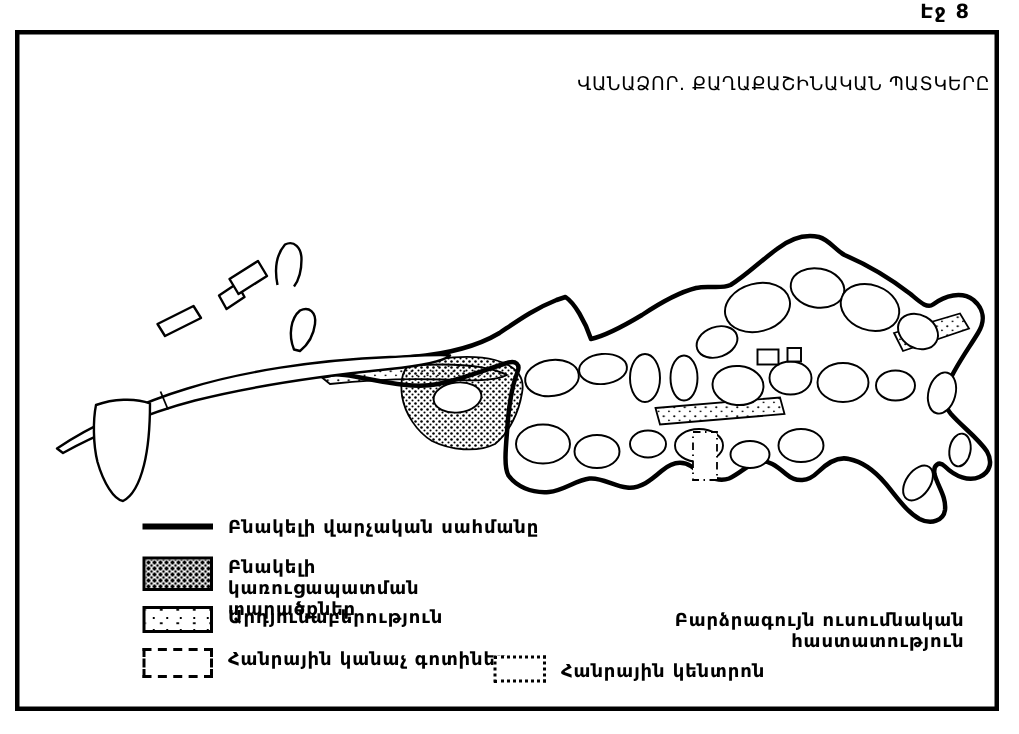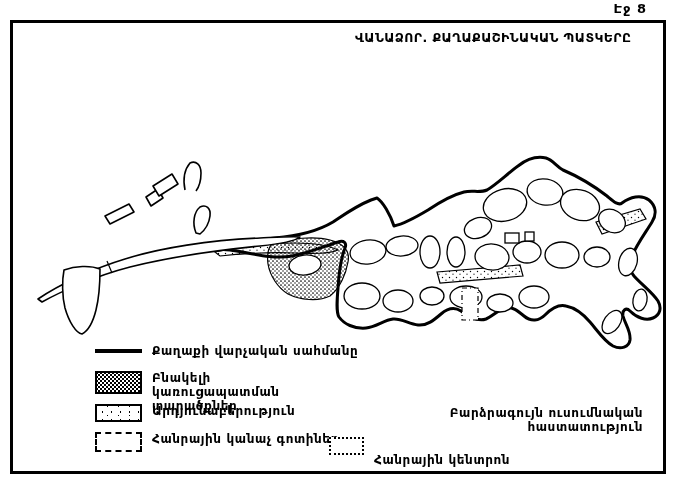--- a/index.html
+++ b/index.html
@@ -10,22 +10,22 @@
   }
   .page-label{
     position:absolute;top:1px;right:32px;
     font-size:13px;font-weight:700;letter-spacing:1px;text-align:center;
   }
   .frame{
     position:absolute;left:10px;top:20px;width:650px;height:448px;
     border:3px solid #000;background:#fff;
   }
   .map-title{
-    position:absolute;left:355px;top:31px;width:305px;
-    text-align:left;font-weight:700;font-size:12.5px;line-height:14px;
+    position:absolute;left:355px;top:49px;width:305px;
+    text-align:right;font-weight:400;font-size:12.5px;line-height:14px;
     letter-spacing:0.4px;
   }
   .map-svg{position:absolute;left:0;top:0;}
   
   .legend-row{position:absolute;display:flex;align-items:flex-start;}
   .legend-label{
     font-size:12px;font-weight:700;letter-spacing:0.6px;line-height:14px;
   }
   .sym{flex:0 0 auto;box-sizing:border-box;}
   .sym-line{width:47px;height:4px;background:#000;margin-top:5px;}
@@ -147,21 +147,21 @@
     <path d="M146,197 L158,189 L163,198 L151,206 Z"></path>
     <path d="M153,186 L172,174 L178,184 L159,196 Z"></path>
     <path fill="none" d="M185,190 C183,180 184,170 190,163 C196,160 201,165 201,173 C201,180 199,187 196,191"></path>
     <path d="M196,233 C192,223 194,212 200,207 C206,204 211,208 210,216 C209,224 205,230 200,234 Z"></path>
   </g>
 </svg>
 
 <div class="legend-row" style="left:95px;top:344px;">
   <div class="sym sym-line"></div>
   <div class="gap"></div>
-  <div class="legend-label" style="width:210px;">Քաղաքի վարչական սահմանը</div>
+  <div class="legend-label" style="width:210px;">Բնակելի վարչական սահմանը</div>
 </div>
 
 <div class="legend-row" style="left:95px;top:371px;">
   <div class="sym sym-dark-stipple"></div>
   <div class="gap"></div>
   <div class="legend-label" style="width:185px;">Բնակելի կառուցապատման տարածքներ</div>
 </div>
 
 <div class="legend-row" style="left:95px;top:404px;">
   <div class="sym sym-light-stipple"></div>
@@ -175,14 +175,14 @@
   <div class="legend-label" style="width:210px;">Հանրային կանաչ գոտիներ</div>
 </div>
 
 <div class="legend-row" style="left:393px;top:406px;text-align:right;">
   <div class="legend-label" style="width:250px;">Բարձրագույն ուսումնական հաստատություն</div>
 </div>
 
 <div class="legend-row" style="left:329px;top:437px;">
   <div class="sym sym-dotted"></div>
   <div class="gap"></div>
-  <div class="legend-label" style="width:200px;margin-top:16px;">Հանրային կենտրոն</div>
+  <div class="legend-label" style="width:200px;margin-top:3px;">Հանրային կենտրոն</div>
 </div>
 
 </body></html>

